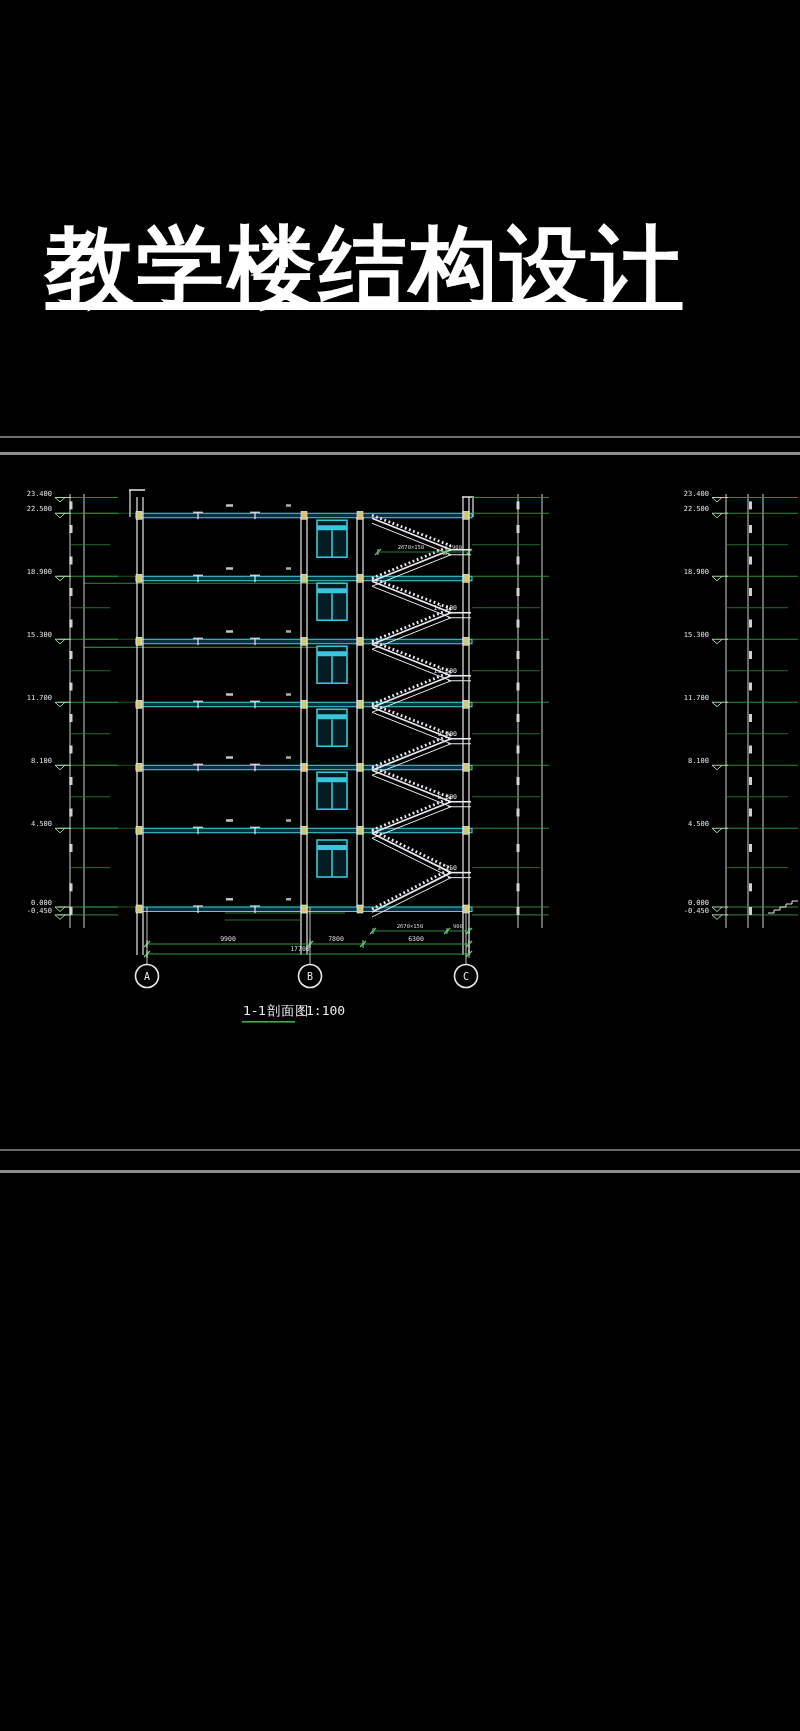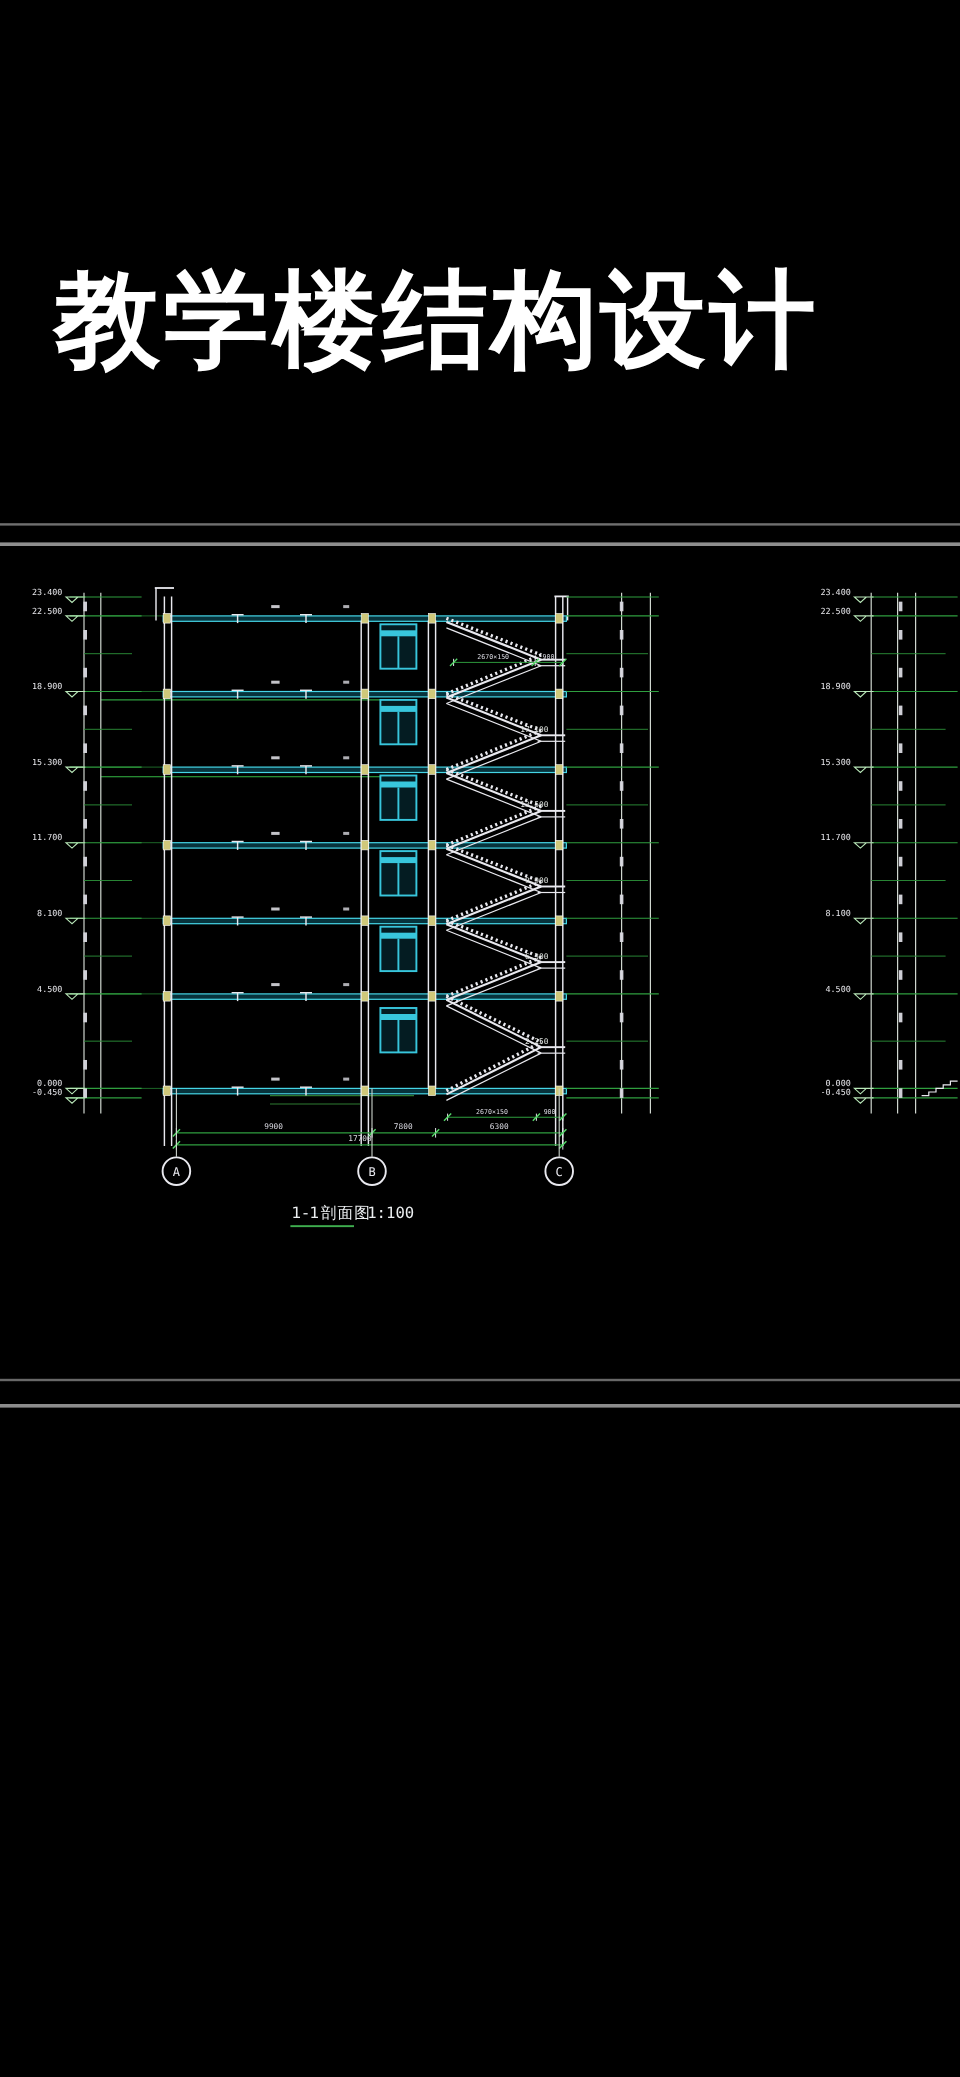--- a/index.html
+++ b/index.html
@@ -3,20 +3,21 @@
 <meta charset="utf-8">
 <style>
   html,body{margin:0;padding:0;background:#000;}
   body{width:800px;height:1731px;position:relative;overflow:hidden;
        font-family:"DejaVu Sans",sans-serif;}
   .page-title{
     position:absolute;top:212px;left:0;width:728px;height:120px;
     color:#ffffff;font-size:88px;font-weight:900;text-align:center;
     letter-spacing:3px;line-height:110px;white-space:nowrap;
     font-family:"DejaVu Sans",sans-serif;
+    text-decoration:underline;
   }
   .divider{position:absolute;left:0;width:800px;}
   .d1{top:436px;height:2px;background:#6f6f6f;}
   .d2{top:452px;height:3px;background:#8e8e8e;}
   .d3{top:1149px;height:2px;background:#686868;}
   .d4{top:1170px;height:3px;background:#8c8c8c;}
   svg{position:absolute;top:0;left:0;}
   svg text{font-family:"DejaVu Sans Mono","DejaVu Sans",monospace;}
   .caption-cn{font-family:"DejaVu Sans",sans-serif;}
 </style>

